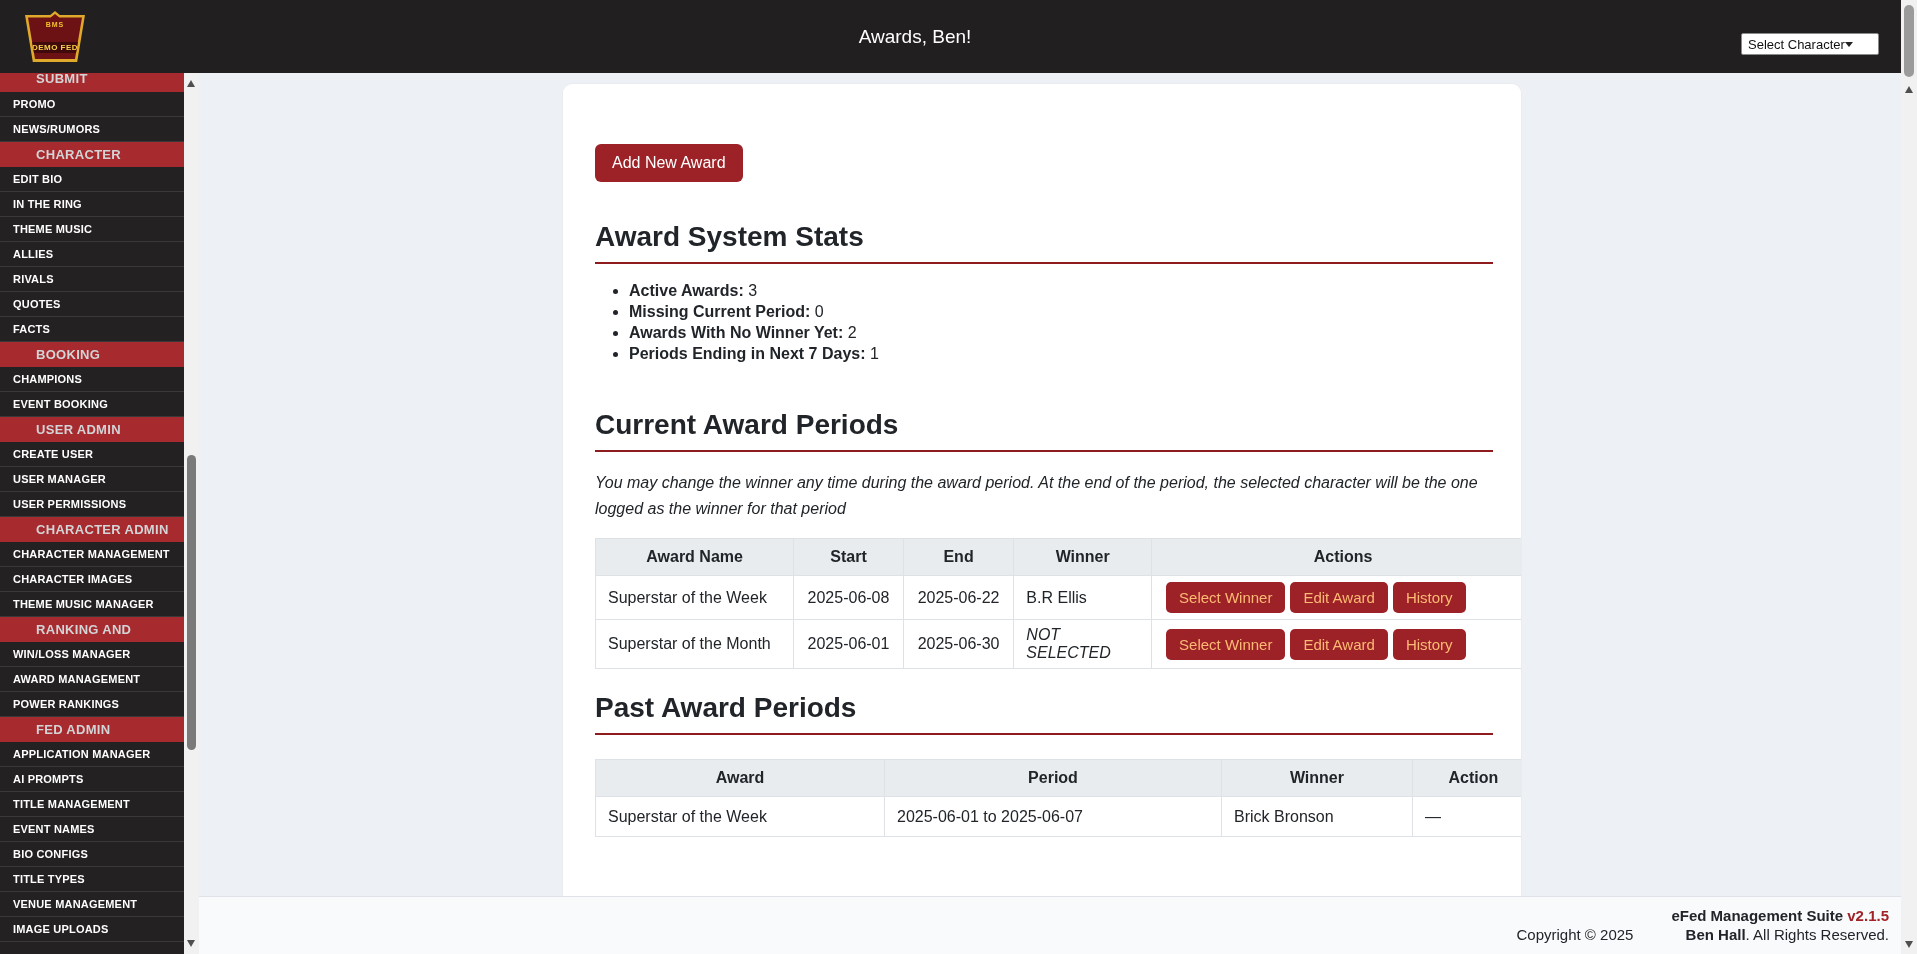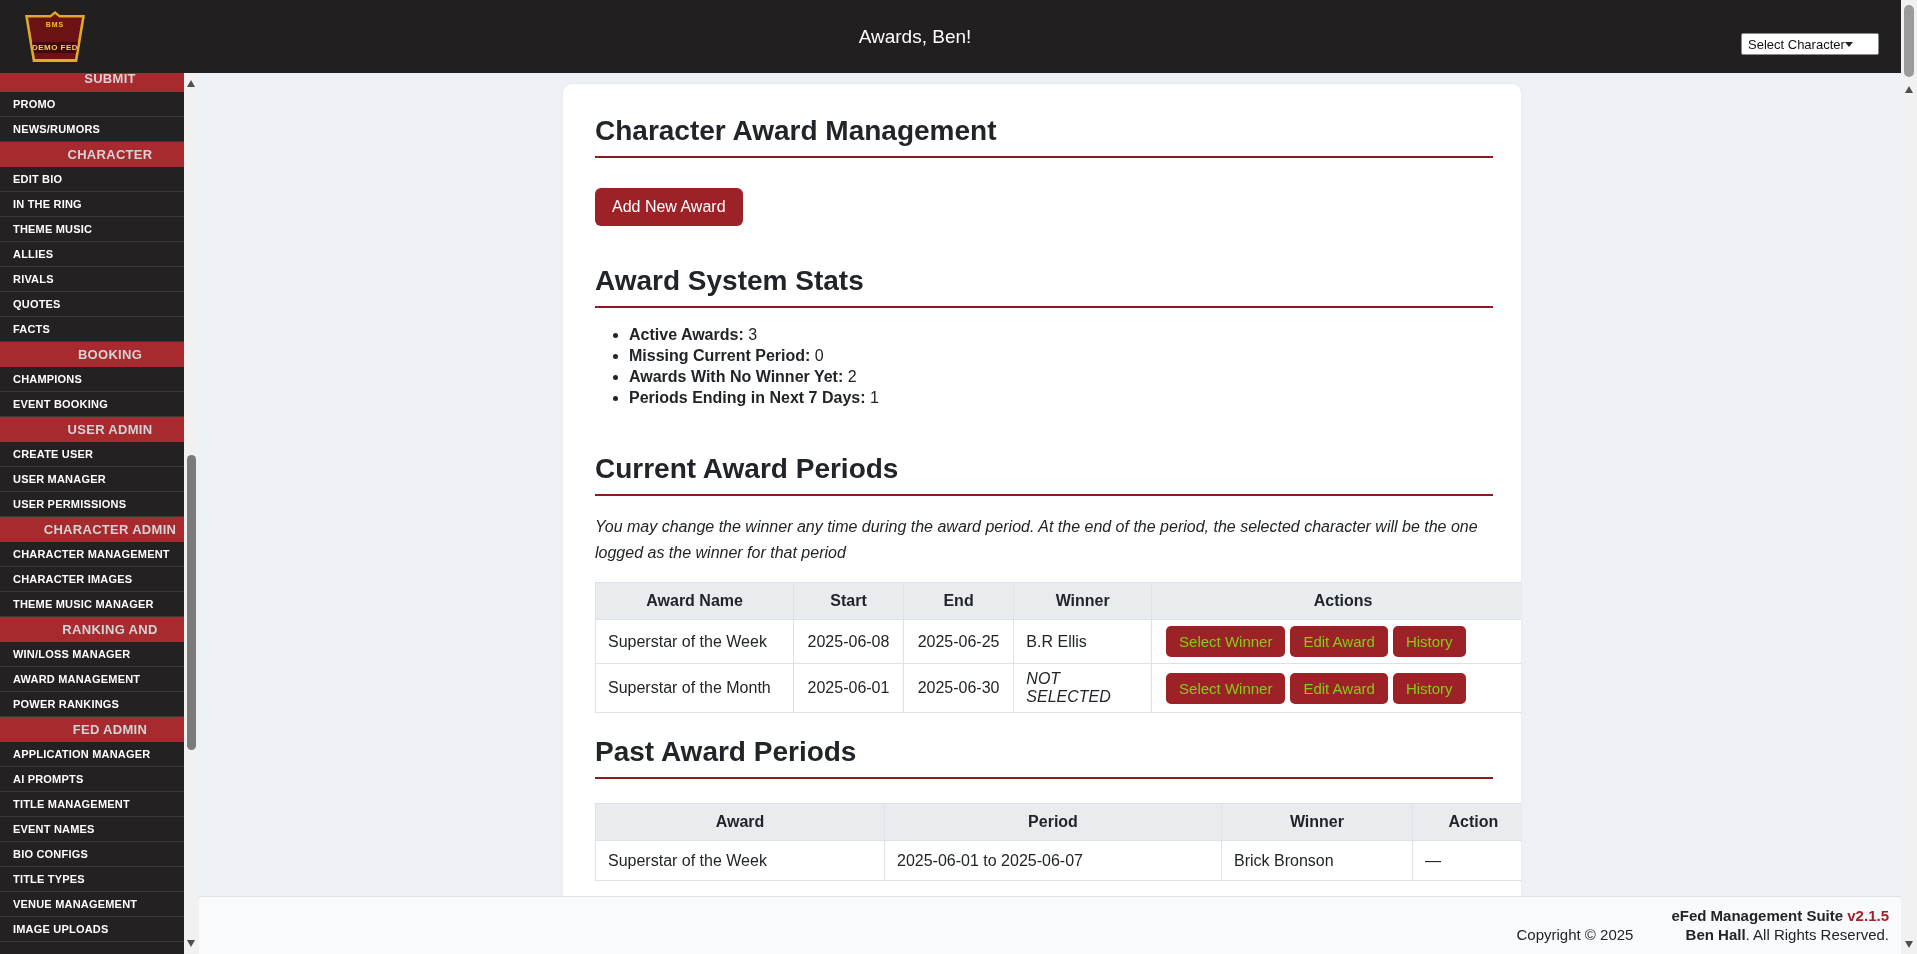--- a/index.html
+++ b/index.html
@@ -24,21 +24,21 @@
     padding:0 6px; font-size:13px; color:#111; cursor:pointer; }
   .sel-arrow { width:0; height:0; border-left:4px solid transparent; border-right:4px solid transparent;
     border-top:5px solid #222; }
 
   
   .body-row { display:flex; height:881px; }
 
   
   .sidebar { width:184px; background:#242122; overflow:hidden; flex:none; }
   .sb-header { height:25px; line-height:25px; background:#a62a2e; color:#d3d4d6; font-size:13px;
-    font-weight:bold; text-align:center; letter-spacing:.3px; overflow:hidden;padding-left:36px; }
+    font-weight:bold; letter-spacing:.3px; overflow:hidden;padding-left:36px; }
   .sb-header.clipped { height:19px; }
   .sb-header.clipped span { display:block; margin-top:-7px; }
   .sb-item { height:25px; line-height:24px; border-bottom:1px solid #3b3839; color:#ffffff;
     font-size:11px; font-weight:bold; padding-left:13px; letter-spacing:.2px; cursor:pointer;
     white-space:nowrap; overflow:hidden; }
 
   
   .sb-scrollbar { width:15px; flex:none; background:#f1f1f1; position:relative; }
   .tri-up { position:absolute; left:3px; width:0; height:0; border-left:4.5px solid transparent;
     border-right:4.5px solid transparent; border-bottom:7px solid #4f4f4f; }
@@ -69,21 +69,21 @@
 
   p.note { margin-top:18px; font-style:italic; font-size:16px; line-height:26px; color:#212529; max-width:910px; }
 
   table.grid { margin-top:16px; border-collapse:collapse; width:940px; font-size:16px; color:#212529; }
   table.grid th { background:#e9ecef; border:1px solid #dee2e6; font-weight:bold; text-align:center;
     padding:9px 8px; }
   table.grid td { border:1px solid #dee2e6; padding:6px 12px; height:40px; }
   td.c { text-align:center; }
   td.actions { padding:3px 6px; white-space:nowrap; }
   .ital { font-style:italic; }
-  .btn-sm { background:#9d2227; color:#84cc16; border:none; border-radius:5px; font-size:15px;
+  .btn-sm { background:#9d2227; color:#fdba74; border:none; border-radius:5px; font-size:15px;
     padding:7px 13px; margin:0 3px 0 2px; font-family:inherit; cursor:pointer; }
   table.past { margin-top:24px; }
 
   
   .footer { position:absolute; left:0; right:0; bottom:0; height:58px; background:#f9fafb;
     border-top:1px solid #dfe3e7; text-align:right; padding:9px 28px 0 0; z-index:5;
     font-size:15px; line-height:19px; color:#212529; }
   .fb { font-weight:bold;margin-left:48px; }
   .fver { font-weight:bold; color:#a12328; }
 
@@ -157,21 +157,20 @@
       </div>
 
     <div class="sb-scrollbar">
       <div class="tri-up"></div>
       <div class="sb-thumb"></div>
       <div class="tri-down"></div>
     </div>
 
     <div class="main">
       <div class="card">
-        <h2 class="sec">Character Award Management</h2>
 
         <button class="btn-add">Add New Award</button>
 
         <h2 class="sec h-stats">Award System Stats</h2>
         <ul class="stats" id="stats-list">
             <li><b>Active Awards:</b> 3</li>
             <li><b>Missing Current Period:</b> 0</li>
             <li><b>Awards With No Winner Yet:</b> 2</li>
             <li><b>Periods Ending in Next 7 Days:</b> 1</li>
           </ul>
@@ -192,21 +191,21 @@
                 <th>Start</th>
                 <th>End</th>
                 <th>Winner</th>
                 <th>Actions</th>
               </tr>
             </thead>
             <tbody>
               <tr>
                 <td>Superstar of the Week</td>
                 <td class="c">2025-06-08</td>
-                <td class="c">2025-06-25</td>
+                <td class="c">2025-06-22</td>
                 <td>B.R Ellis</td>
                 <td class="actions"><button class="btn-sm">Select Winner</button><button class="btn-sm">Edit Award</button><button class="btn-sm">History</button></td>
               </tr>
               <tr>
                 <td>Superstar of the Month</td>
                 <td class="c">2025-06-01</td>
                 <td class="c">2025-06-30</td>
                 <td class="ital">NOT SELECTED</td>
                 <td class="actions"><button class="btn-sm">Select Winner</button><button class="btn-sm">Edit Award</button><button class="btn-sm">History</button></td>
               </tr>

